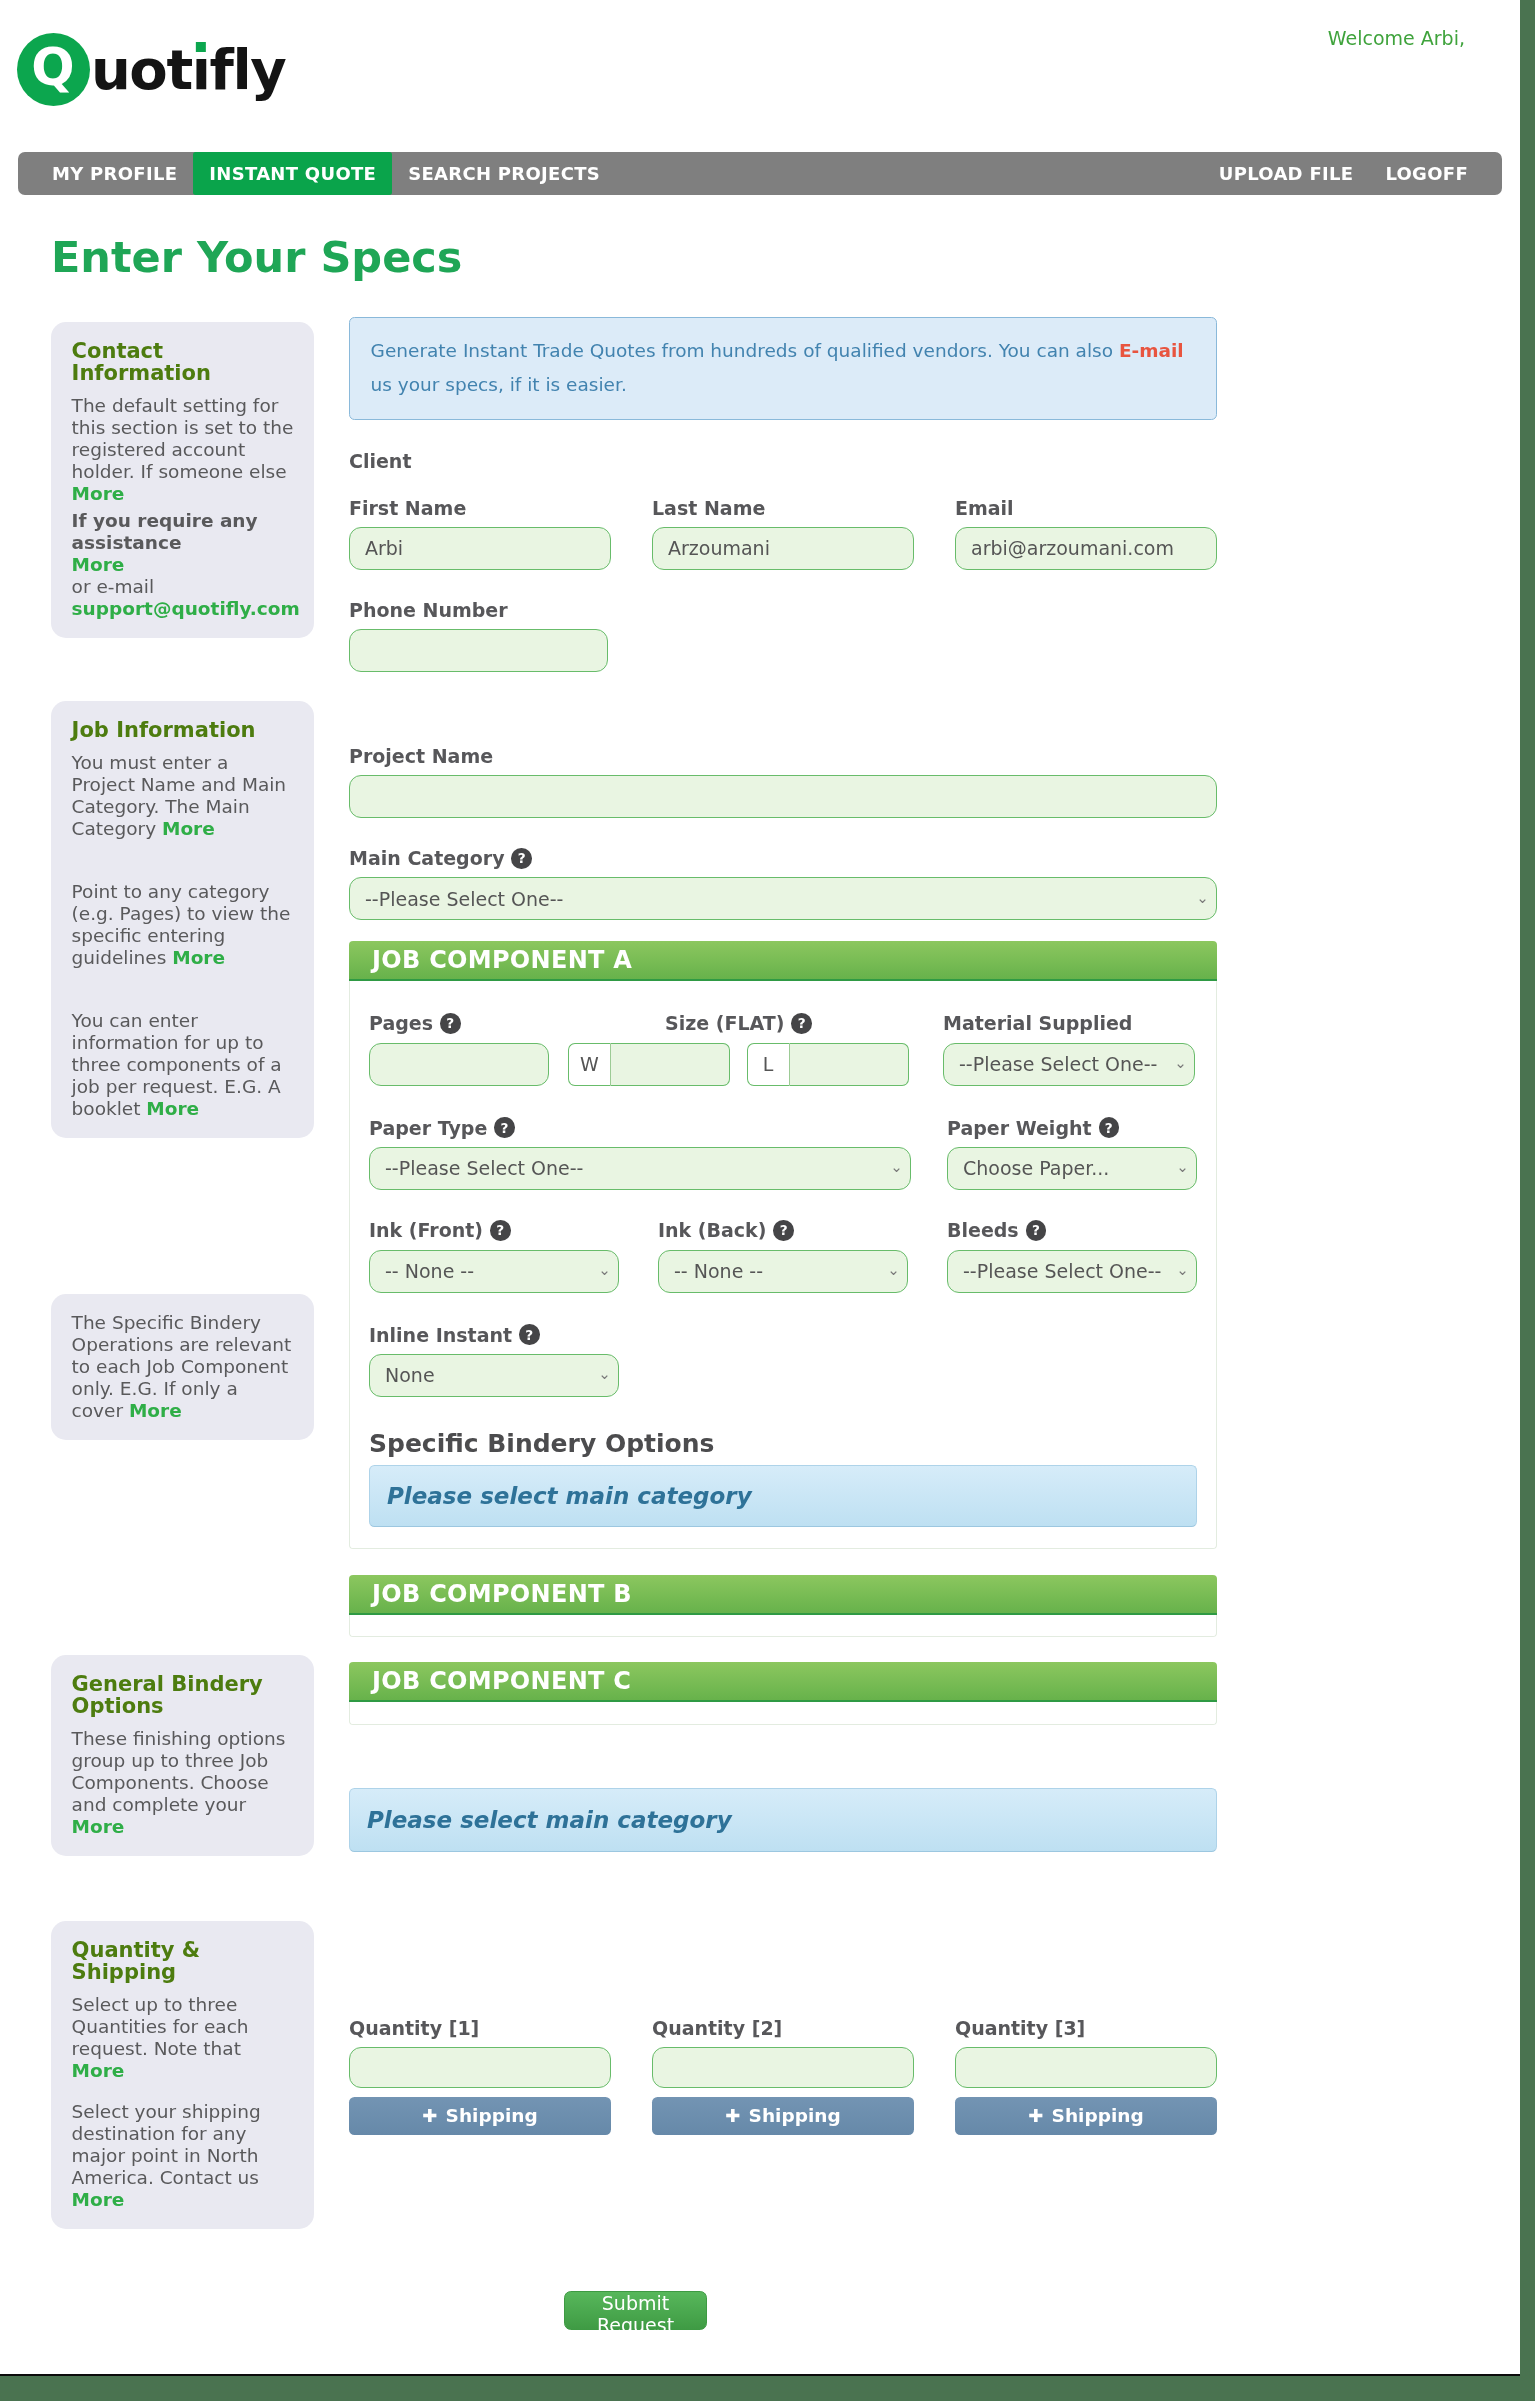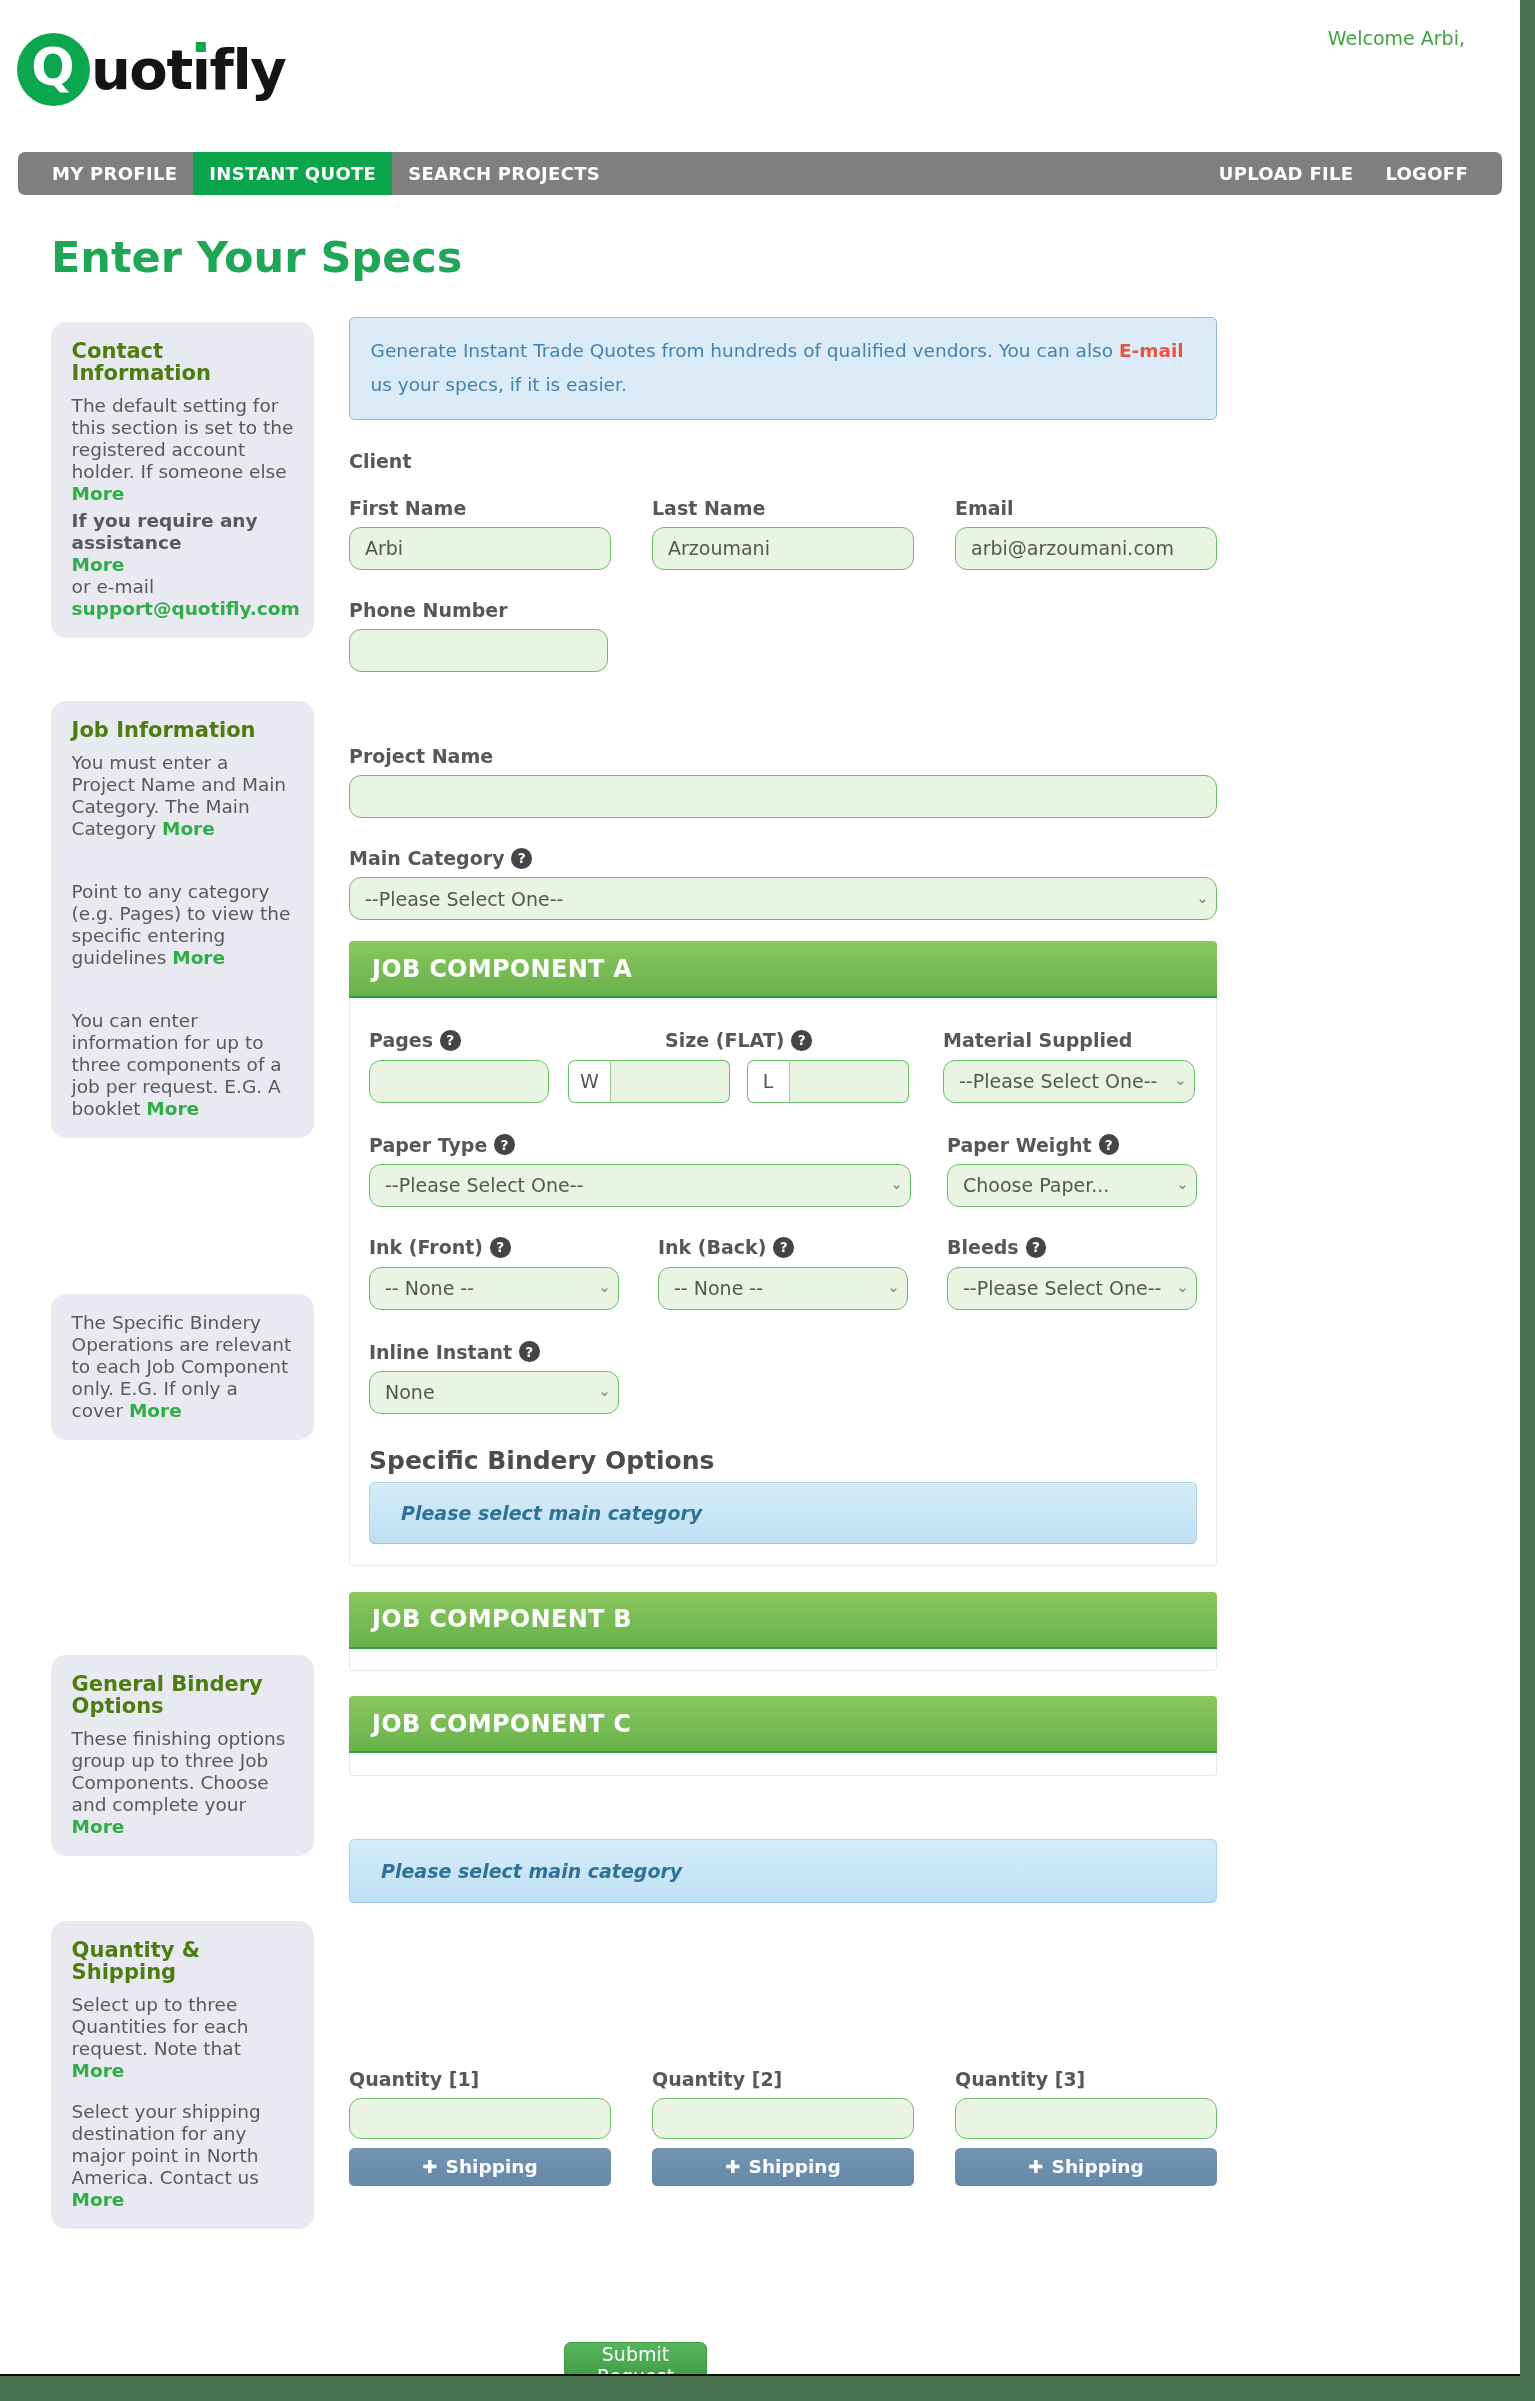--- a/index.html
+++ b/index.html
@@ -102,21 +102,21 @@
   .igroup .prefix {
     width:43px; background:#ffffff; border:1.4px solid #68bc6a; border-right:0.7px solid #9ccb95;
     border-radius:6.9px 0 0 6.9px; display:flex; align-items:center; justify-content:center;
     font-size:19px; color:#555555;
   }
   .igroup input { border-radius:0 6.9px 6.9px 0; border-left:none; flex:1; min-width:0; padding:0 11px; }
 
   
   .jc { margin-top:21px; }
   .jc-header {
-    height:57px; background:linear-gradient(180deg,#8cc75f 0%,#67b24b 100%);
+    height:40px; background:linear-gradient(180deg,#8cc75f 0%,#67b24b 100%);
     border-bottom:2.1px solid #2f9a44; border-radius:4.1px 4.1px 0 0;
     display:flex; align-items:center; padding-left:23px;
     color:#ffffff; font-size:24px; font-weight:bold; letter-spacing:0.3px; cursor:pointer;
   }
   .jc-body { border:1.4px solid #e3ece0; border-top:none; border-radius:0 0 4.1px 4.1px; padding:31px 19px 21px; }
   .jc-body-empty { border:1.4px solid #e3ece0; border-top:none; border-radius:0 0 4.1px 4.1px; height:22.6px; }
   .row { display:flex; }
   .row .col-pages { width:180px; margin-right:19px; }
   .row .col-size { width:341px; margin-right:34px; }
   .row .col-size .groups { display:flex; gap:16.5px; }
@@ -126,22 +126,22 @@
   .row2 .pw { width:250px; }
   .row3 { display:flex; margin-top:29.5px; }
   .row3 .c { width:250px; margin-right:39px; }
   .row3 .c:last-child { margin-right:0; }
   .row4 { margin-top:31px; width:250px; }
   .bindery-h { margin-top:32px; font-size:25px; font-weight:bold; color:#4c4c4e; }
   .blue-box {
     margin-top:6.9px; height:62px; border-radius:5.5px;
     background:linear-gradient(180deg,#d6ecf9 0%,#bee0f2 100%);
     border:0.7px solid #aed3e9; border-bottom:1.4px solid #9cc7e0;
-    display:flex; align-items:center; padding-left:31px;
-    font-size:19px; font-weight:bold; font-style:italic; color:#2e7298;
+    display:flex; align-items:center; padding-left:17px;
+    font-size:23px; font-weight:bold; font-style:italic; color:#2e7298;
   }
   .jc.b { margin-top:26px; } .jc.c { margin-top:25px; }
   .gen-blue { margin-top:63px; height:64px; }
 
   
   .qty-grid { margin-top:165px; }
   .qty-grid .g-input { height:41px; }
   .ship-btn {
     margin-top:9px; width:100%; height:38px; border:none; border-radius:5.5px;
     background:linear-gradient(180deg,#7394b3 0%,#6689a9 100%);

